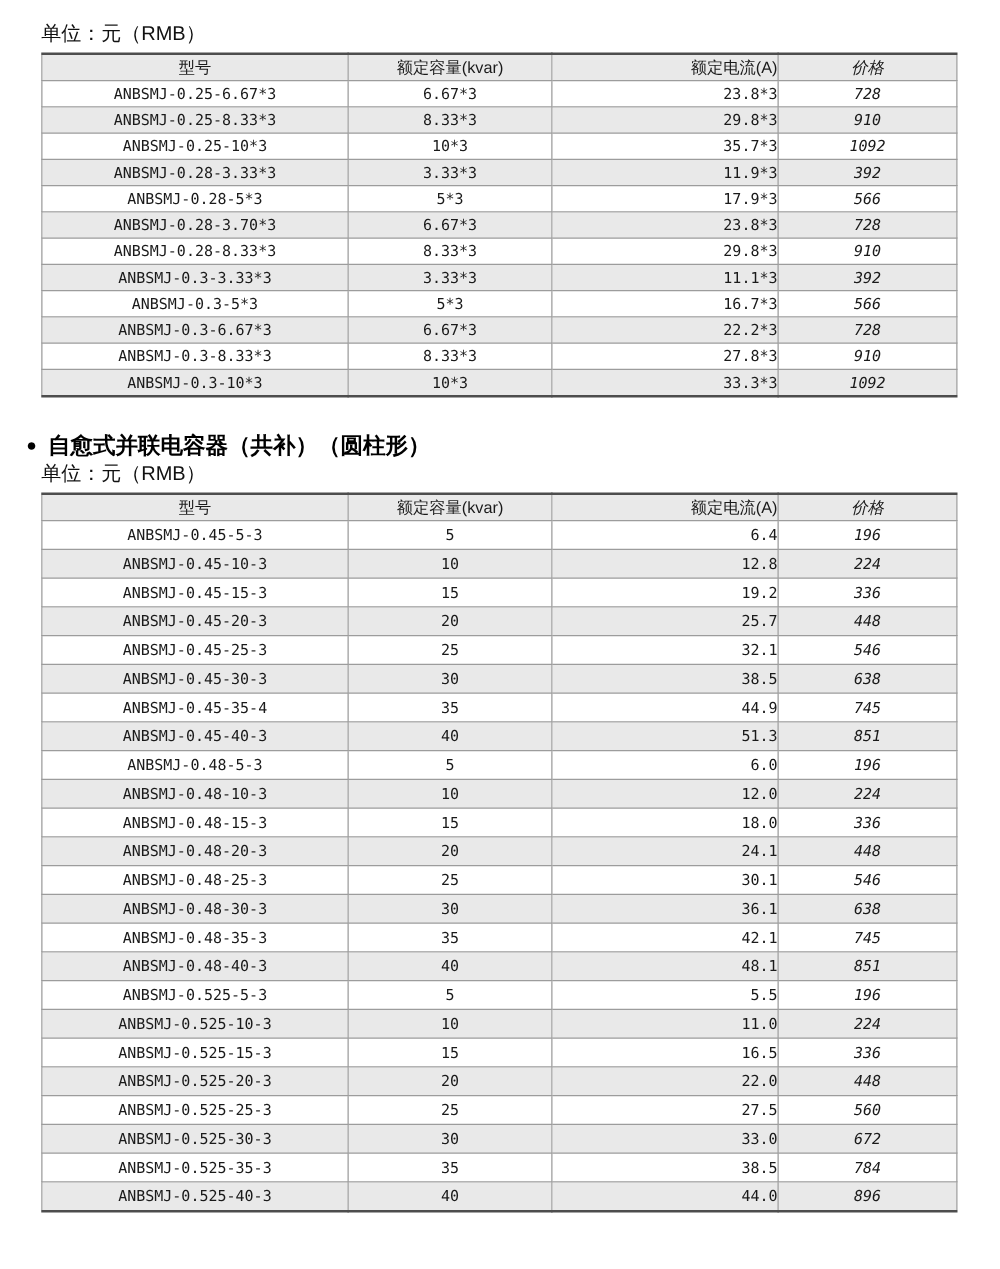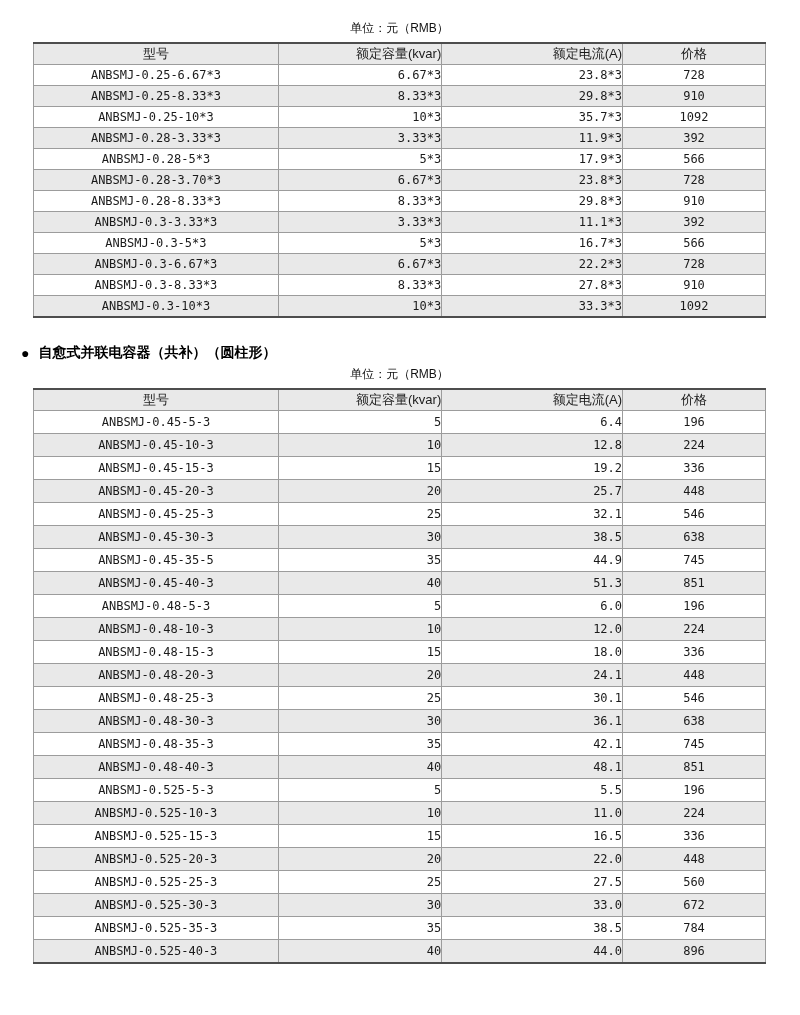--- a/index.html
+++ b/index.html
@@ -4,22 +4,22 @@
 <style>
   html, body { margin: 0; padding: 0; background: #ffffff; }
   body {
     width: 800px; height: 1015px; overflow: hidden;
     font-family: "Liberation Sans", sans-serif;
     color: #1a1a1a;
   }
   .page { padding: 20px 34px 0 33px; box-sizing: border-box; }
 
   .unit-line {
-    text-align: center;
-    font-size: 12px;
+    text-align: left;
+    font-size: 16px;
     color: #111111;
     height: 16px;
     line-height: 16px;
     margin-bottom: 6px;
   }
 
   table.ptable {
     width: 100%;
     border-collapse: collapse;
     table-layout: fixed;
@@ -44,37 +44,37 @@
   }
   table.ptable td {
     font-size: 12px;
     font-family: "DejaVu Sans Mono", "Liberation Sans", sans-serif;
   }
   table.t1 td { height: 20px; }
   table.t2 td { height: 22px; }
   table.ptable tbody tr:nth-child(even) td { background: #e9e9e9; }
 
   table.ptable th:nth-child(1), table.ptable td:nth-child(1) { width: 33.5%; }
-  table.ptable th:nth-child(2), table.ptable td:nth-child(2) { width: 22.3%; text-align: right; }
+  table.ptable th:nth-child(2), table.ptable td:nth-child(2) { width: 22.3%; }
   table.ptable th:nth-child(3), table.ptable td:nth-child(3) { width: 24.7%; text-align: right; }
-  table.ptable th:nth-child(4), table.ptable td:nth-child(4) { width: 19.5%; }
+  table.ptable th:nth-child(4), table.ptable td:nth-child(4) { width: 19.5%; font-style: italic; }
 
   .section-head {
     display: flex;
     align-items: center;
     margin: 26px 0 4px -12px;
   }
   .section-head .bullet {
     font-size: 14px;
     line-height: 14px;
     margin-right: 9px;
     color: #000000;
   }
   .section-head .stitle {
-    font-size: 14px;
+    font-size: 18px;
     font-weight: bold;
     color: #000000;
   }
 </style>
 </head>
 <body>
 
 <div class="page">
 
   <div class="unit-line">单位：元（RMB）</div>
@@ -211,21 +211,21 @@
           <td>32.1</td>
           <td>546</td>
         </tr>
         <tr>
           <td>ANBSMJ-0.45-30-3</td>
           <td>30</td>
           <td>38.5</td>
           <td>638</td>
         </tr>
         <tr>
-          <td>ANBSMJ-0.45-35-5</td>
+          <td>ANBSMJ-0.45-35-4</td>
           <td>35</td>
           <td>44.9</td>
           <td>745</td>
         </tr>
         <tr>
           <td>ANBSMJ-0.45-40-3</td>
           <td>40</td>
           <td>51.3</td>
           <td>851</td>
         </tr>

